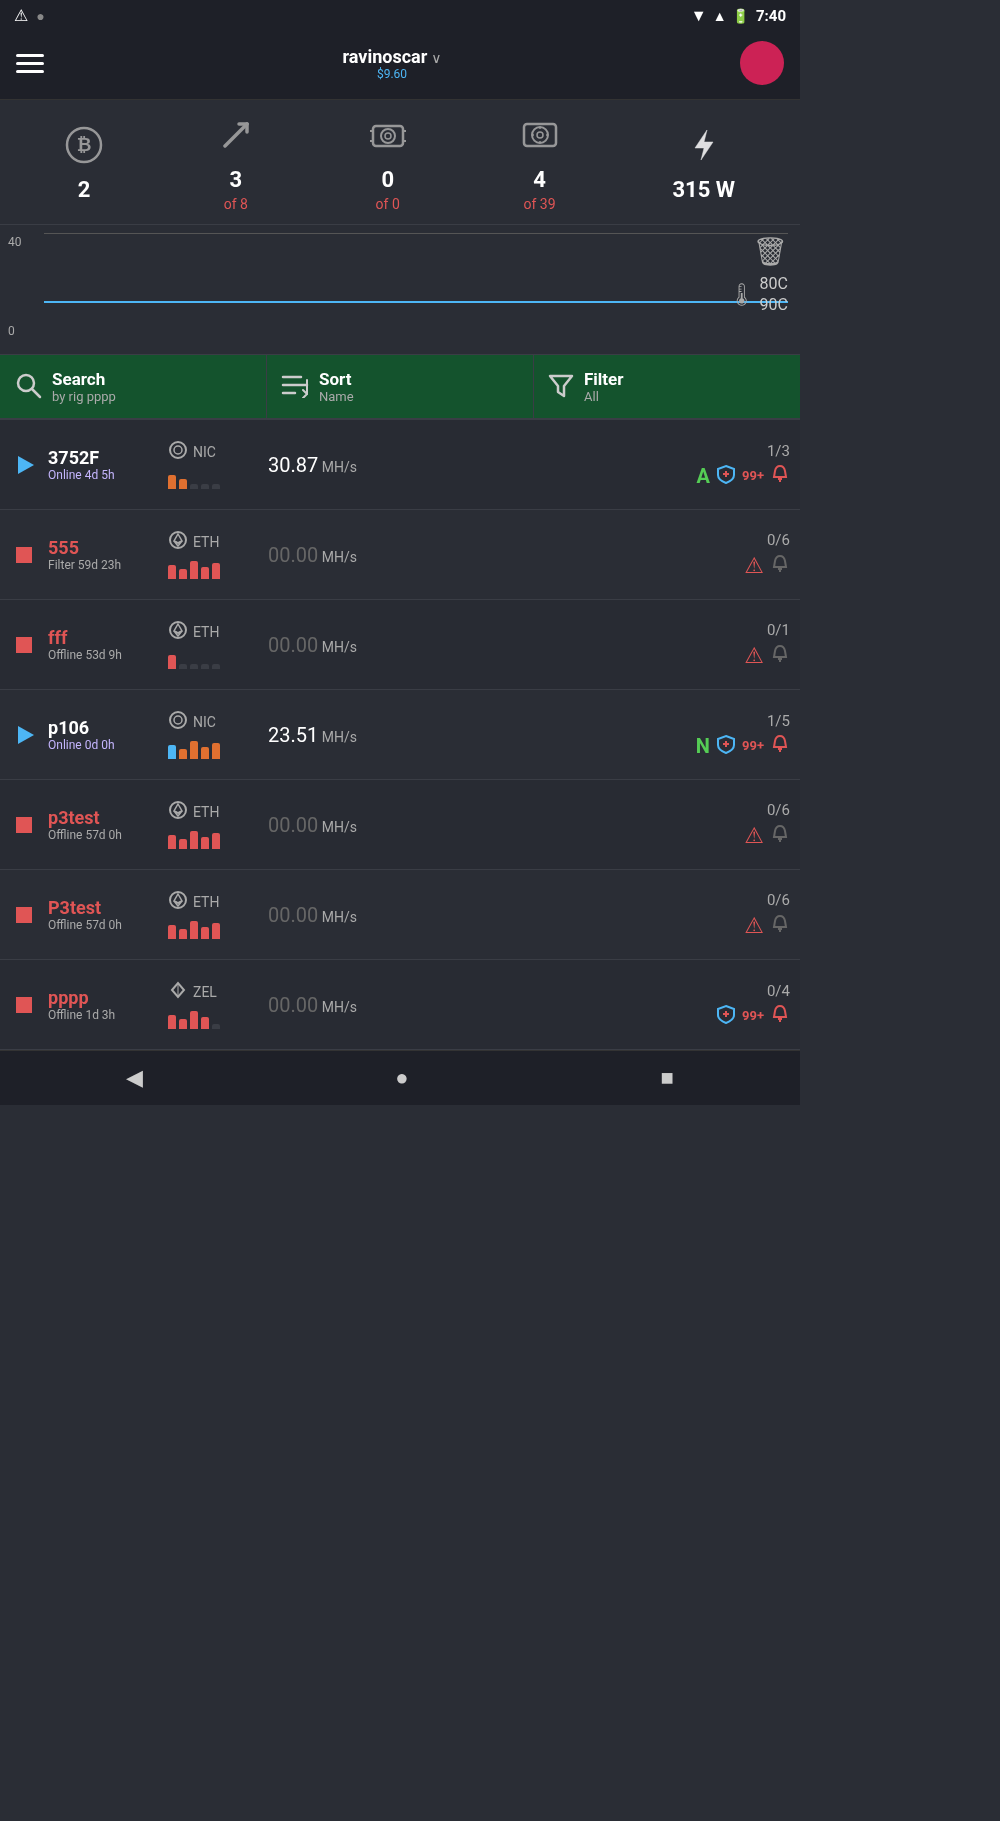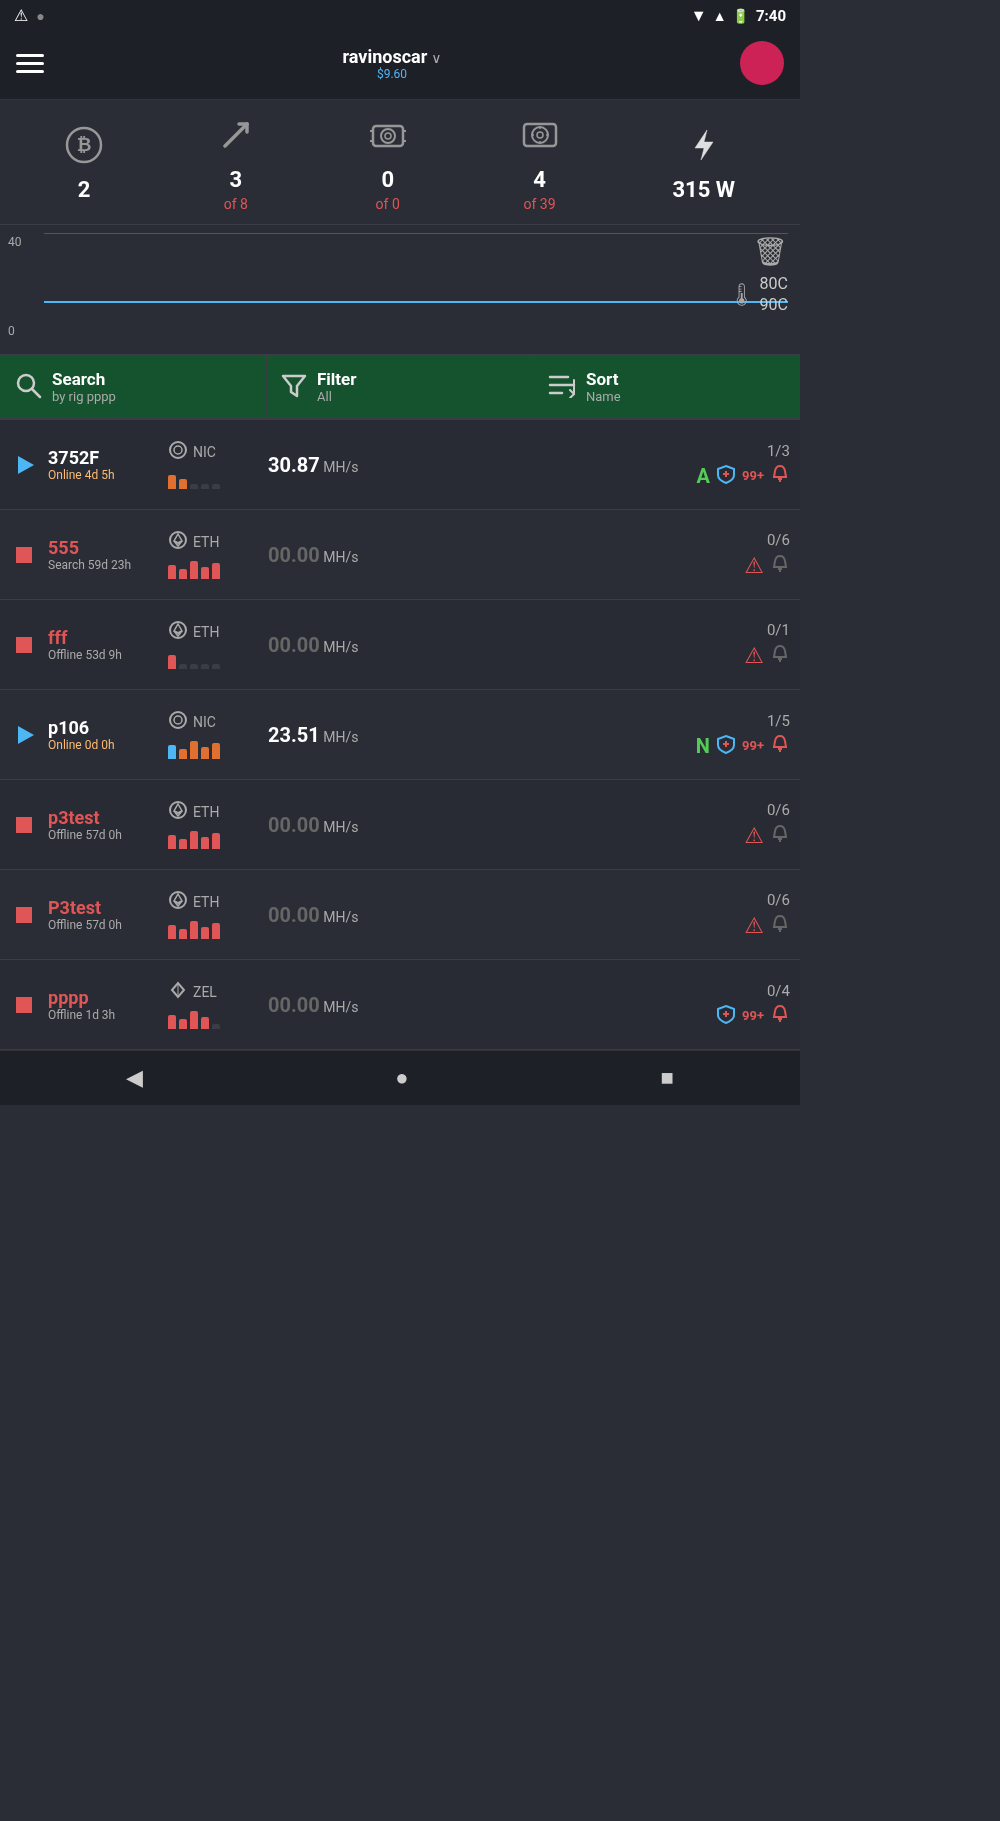--- a/index.html
+++ b/index.html
@@ -125,29 +125,29 @@
       flex-shrink: 0;
     }
     .rig-status-btn.online { color: #4db6f5; font-size: 22px; }
     .rig-status-btn.offline { color: #e05555; font-size: 16px; }
 
     .rig-name-col { min-width: 110px; max-width: 130px; }
     .rig-name { font-size: 18px; font-weight: bold; }
     .rig-name.online { color: #fff; }
     .rig-name.offline { color: #e05555; }
     .rig-uptime { font-size: 12px; color: #aaa; }
-    .rig-uptime.online { color: #fdba74; }
+    .rig-uptime.online { color: #c4b5fd; }
 
     .rig-algo-col { min-width: 90px; display: flex; flex-direction: column; gap: 4px; }
     .rig-algo-top { display: flex; align-items: center; gap: 5px; font-size: 14px; color: #aaa; }
     .algo-bars { display: flex; gap: 3px; align-items: flex-end; height: 22px; }
     .bar { width: 8px; border-radius: 2px 2px 0 0; }
 
     .rig-hashrate-col { min-width: 120px; }
-    .rig-hashrate { font-size: 20px; font-weight: bold; }
+    .rig-hashrate { font-size: 20px; font-weight: normal; }
     .rig-hashrate.active { color: #fff; }
     .rig-hashrate.inactive { color: #666; }
     .rig-hashrate-unit { font-size: 14px; color: #aaa; }
 
     .rig-right-col { margin-left: auto; display: flex; flex-direction: column; align-items: flex-end; gap: 4px; }
     .rig-ratio { font-size: 15px; color: #aaa; }
     .rig-alerts-row { display: flex; align-items: center; gap: 6px; }
     .rig-letter { font-size: 20px; font-weight: bold; }
     .letter-green { color: #55cc55; }
     .shield-icon { font-size: 18px; color: #4db6f5; }
@@ -291,42 +291,42 @@
         <line x1="18" y1="18" x2="26" y2="26" stroke="#ccc" stroke-width="2.5" stroke-linecap="round"></line>
       </svg>
     </div>
     <div class="control-item-text">
       <span class="control-item-label">Search</span>
       <span class="control-item-sub">by rig pppp</span>
     </div>
   </div>
   <div class="control-item">
     <div>
-      <svg width="26" height="26" viewBox="0 0 26 26">
-        <polygon points="2,4 24,4 16,14 16,24 10,20 10,14" fill="none" stroke="#ccc" stroke-width="2.5" stroke-linejoin="round"></polygon>
-      </svg>
-    </div>
-    <div class="control-item-text">
-      <span class="control-item-label">Filter</span>
-      <span class="control-item-sub">All</span>
-    </div>
-  </div>
-  <div class="control-item">
-    <div>
       <svg width="28" height="26" viewBox="0 0 28 26">
         <line x1="2" y1="5" x2="20" y2="5" stroke="#ccc" stroke-width="2.5" stroke-linecap="round"></line>
         <line x1="2" y1="13" x2="26" y2="13" stroke="#ccc" stroke-width="2.5" stroke-linecap="round"></line>
         <line x1="2" y1="21" x2="14" y2="21" stroke="#ccc" stroke-width="2.5" stroke-linecap="round"></line>
         <polyline points="22,18 26,22 22,26" fill="none" stroke="#ccc" stroke-width="2" stroke-linecap="round" stroke-linejoin="round"></polyline>
         <line x1="26" y1="8" x2="26" y2="22" stroke="#ccc" stroke-width="2" stroke-linecap="round"></line>
       </svg>
     </div>
     <div class="control-item-text">
       <span class="control-item-label">Sort</span>
       <span class="control-item-sub">Name</span>
+    </div>
+  </div>
+  <div class="control-item">
+    <div>
+      <svg width="26" height="26" viewBox="0 0 26 26">
+        <polygon points="2,4 24,4 16,14 16,24 10,20 10,14" fill="none" stroke="#ccc" stroke-width="2.5" stroke-linejoin="round"></polygon>
+      </svg>
+    </div>
+    <div class="control-item-text">
+      <span class="control-item-label">Filter</span>
+      <span class="control-item-sub">All</span>
     </div>
   </div>
 </div>
 
 <div class="rig-list" id="rig-list">
     <div class="rig-item">
       <div class="rig-status-btn online">
         <div class="icon-play"></div>
       </div>
       <div class="rig-name-col">
@@ -367,21 +367,21 @@
             </svg></span>
         </div>
       </div>
     </div>
     <div class="rig-item">
       <div class="rig-status-btn offline">
         <div class="icon-square"></div>
       </div>
       <div class="rig-name-col">
         <div class="rig-name offline">555</div>
-        <div class="rig-uptime offline">Search 59d 23h</div>
+        <div class="rig-uptime offline">Filter 59d 23h</div>
       </div>
       <div class="rig-algo-col">
         <div class="rig-algo-top">
           <span><svg width="20" height="20" viewBox="0 0 20 20">
               <circle cx="10" cy="10" r="8" fill="none" stroke="#aaa" stroke-width="2"></circle>
               <polygon points="10,4 14,11 10,13 6,11" fill="none" stroke="#aaa" stroke-width="1.5"></polygon>
               <polygon points="10,13 14,11 10,16 6,11" fill="none" stroke="#aaa" stroke-width="1.5"></polygon>
             </svg></span>
           <span style="font-size: 14px; color: rgb(170, 170, 170);">ETH</span>
         </div>

